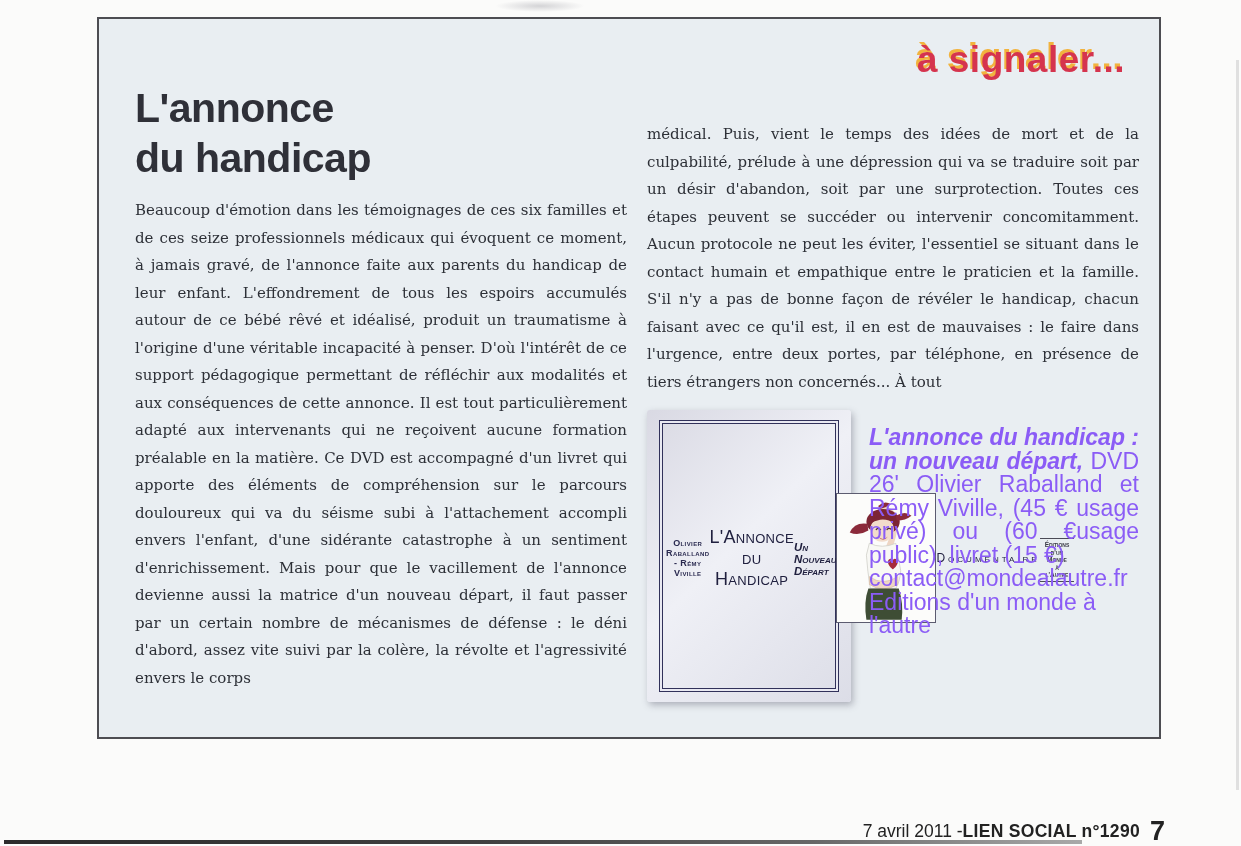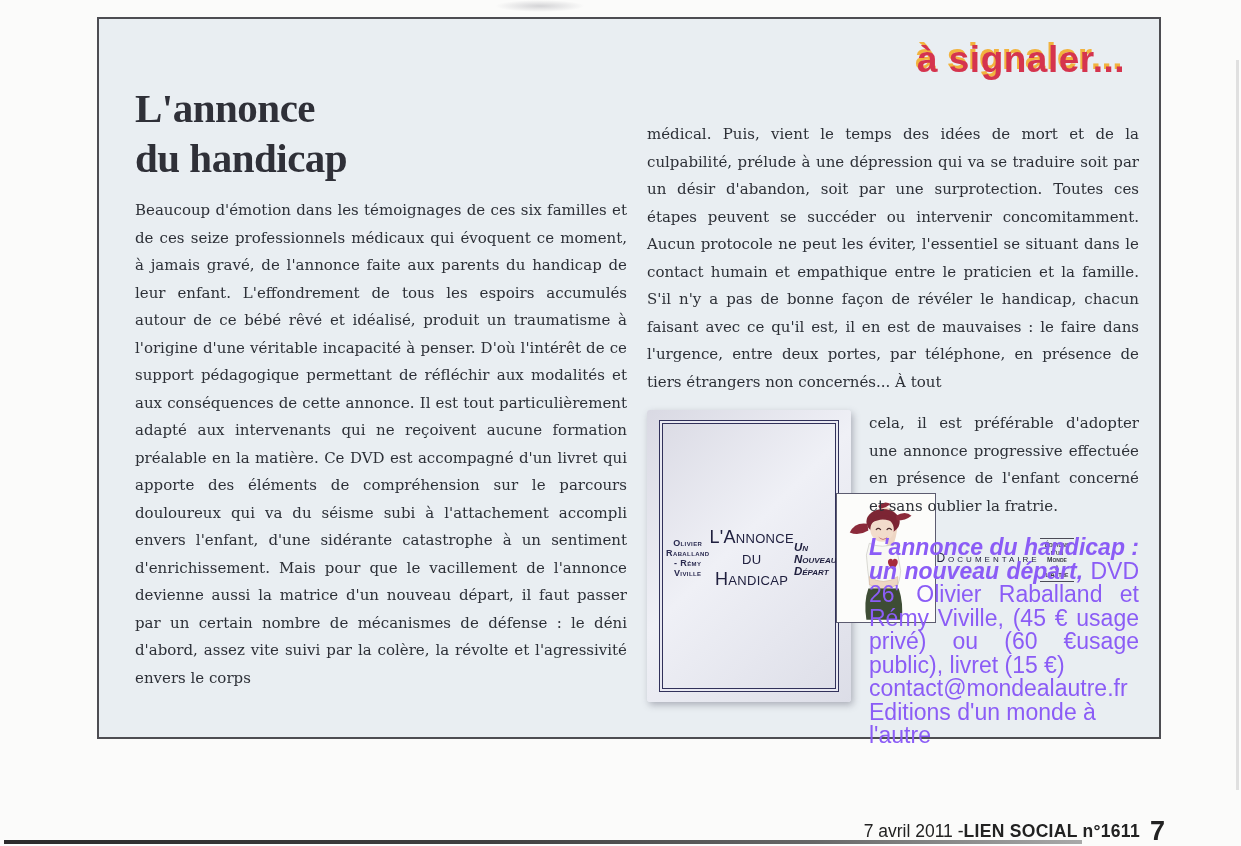--- a/index.html
+++ b/index.html
@@ -11,21 +11,21 @@
            background:#e9eef2; border:2px solid #4d4d52; }
 
   .flag { position:absolute; top:20px; right:34px;
           font-family:"Liberation Sans", sans-serif; font-weight:bold;
           font-size:37px; letter-spacing:0.5px;
           color:#d5344e; text-shadow:-2px -3px 0 rgba(243,168,31,.85);margin-left:8px; }
 
   .col-left  { position:absolute; left:36px;  top:64px;  width:492px; }
   .col-right { position:absolute; left:548px; top:102px; width:492px; }
 
-  h1.title { font-family:Liberation Serif, serif; font-weight:bold;
+  h1.title { font-family:Liberation Sans, sans-serif; font-weight:bold;
              font-size:41px; line-height:50px; letter-spacing:-0.5px; color:#2f3038; }
 
   p.body-text { font-family:"DejaVu Serif","Liberation Serif",serif;
                 font-size:15px; line-height:27.5px; color:#2d3037;
                 text-align:justify; hyphens:auto; }
   .col-left p.body-text { margin-top:14px; }
 
   .media-row { display:flex; margin-top:14px; }
 
   
@@ -129,34 +129,33 @@
 
               <path d="M32,96 L63,96 Q68,111 66,128 L30,128 Q27,110 32,96 Z" fill="#3e4d35"></path>
             </svg>
           </div>
           <div class="dvd-genre">Documentaire</div>
           <div class="dvd-publisher"><span>Éditions</span><br><span>d'un Monde</span><br><span>à l'Autre</span></div>
         </div>
       </div>
 
       <div class="side">
-        <p class="body-text" lang="fr">cela, il est préférable d'adopter une annonce progressive effectuée en présence de l'enfant concerné et sans oublier la fratrie.</p>
 
         <div class="caption">
           <div class="cap-para"><span class="cap-title">L'annonce du handicap : un nouveau départ,</span><span> DVD 26' Olivier Raballand et Rémy Viville, (45 € usage privé) ou (60 €usage public), livret (15 €)</span></div>
           <div>contact@mondealautre.fr</div>
           <div>Editions d'un monde à l'autre</div>
         </div>
       </div>
 
     </div>
   </div>
 </div>
 
 <div class="footer">
   <span>7 avril 2011 - </span>
-  <span class="mag">LIEN SOCIAL n°1611</span>
+  <span class="mag">LIEN SOCIAL n°1290</span>
   <span class="pagenum">7</span>
 </div>
 
 <div class="artifact-top-smudge"></div>
 <div class="artifact-right"></div>
 <div class="artifact-bottom"></div>
 
 </body></html>

